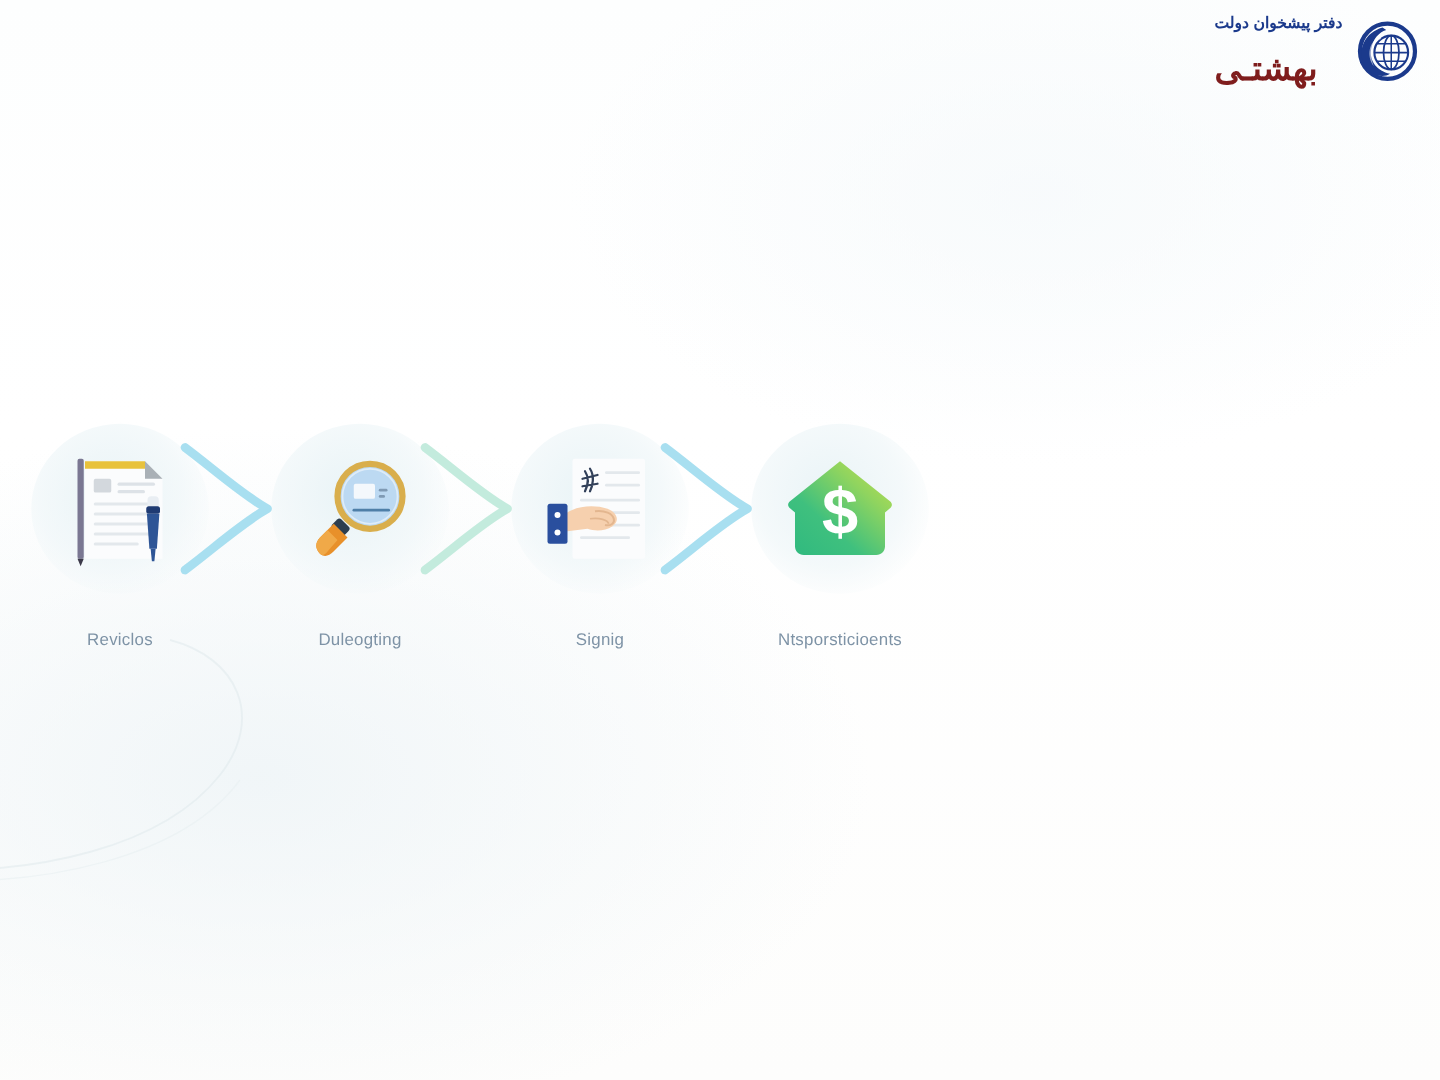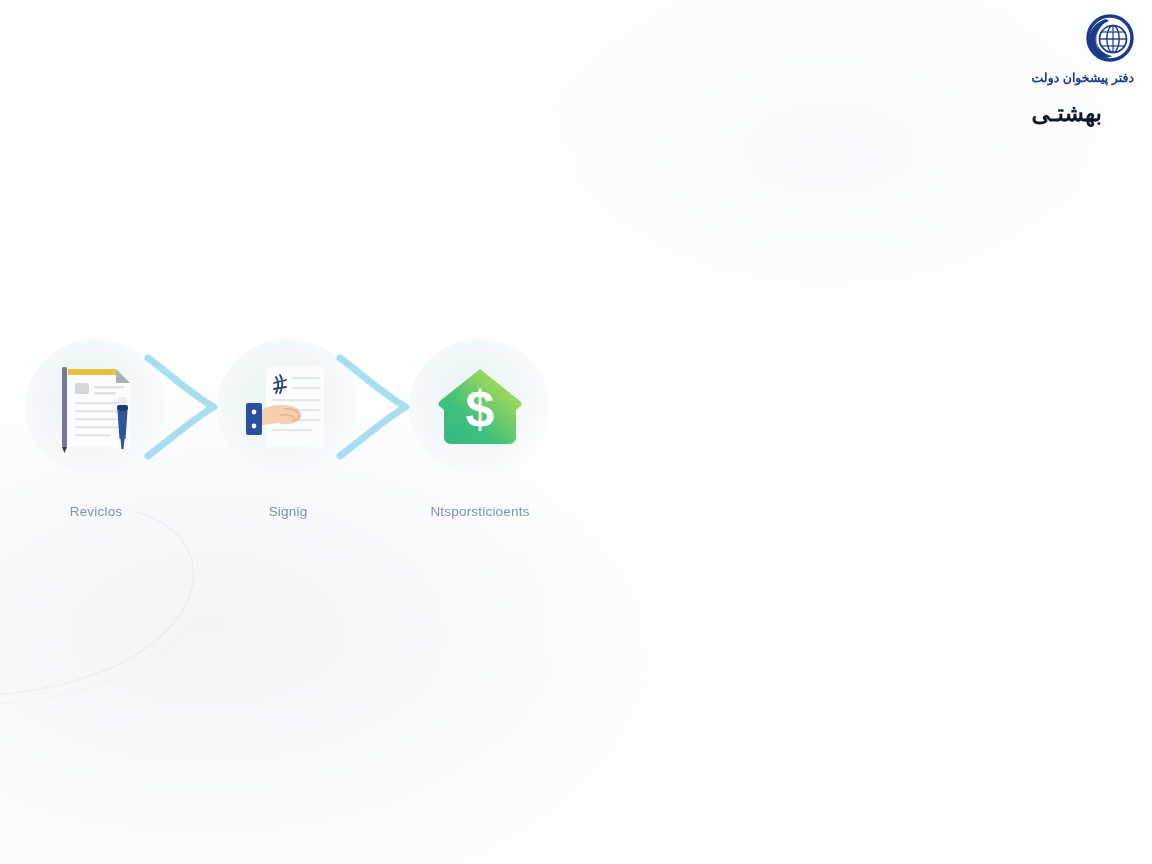--- a/index.html
+++ b/index.html
@@ -36,44 +36,44 @@
     pointer-events: none;
     opacity: 0.5;
   }
 
   
   #logo {
     position: absolute;
     top: 12px;
     right: 18px;
     display: flex;
+    align-items: center;
     gap: 8px;
     direction: rtl;
-    flex-direction: column;
   }
 
   #logo-text-block {
     display: flex;
     flex-direction: column;
     align-items: flex-end;
     line-height: 1.05;
   }
 
   .logo-line-top {
     font-size: 12.5px;
     font-weight: 700;
     color: #1b3a8c;
     letter-spacing: 0px;
     white-space: nowrap;
   }
 
   .logo-line-main {
-    font-size: 23px;
+    font-size: 27px;
     font-weight: 700;
-    color: #0f172a;
+    color: #7f1d1d;
     letter-spacing: 1px;
     white-space: nowrap;
     margin-top: 16px;
   }
 
   #logo-mark {
     width: 52px;
     height: 52px;
     flex: 0 0 52px;
   }
@@ -207,20 +207,44 @@
         <path d="M76.5 84 L 80.5 84 L 79.5 94 L 77.5 94 Z" fill="#2e5596"></path>
       </svg>
     </div>
     <div class="step-label">Reviclos</div>
     <svg class="chevron" viewBox="0 0 96 130">
       <path d="M6 16 C 30 34, 52 54, 72 65 C 52 76, 30 96, 6 114" fill="none" stroke="#9fdcee" stroke-width="7" stroke-linecap="round" stroke-linejoin="round" opacity="0.9"></path>
     </svg>
   </div>
 
 
+  <div class="step">
+    <div class="step-blob">
+      <svg class="step-art" viewBox="0 0 104 104">
+
+        <circle cx="60" cy="42" r="26" fill="#bcd9f2"></circle>
+        <circle cx="60" cy="42" r="26" fill="none" stroke="#d9ae4c" stroke-width="5"></circle>
+        <circle cx="60" cy="42" r="22" fill="none" stroke="#ffffff" stroke-width="1.4" opacity="0.5"></circle>
+
+        <rect x="47" y="32" width="17" height="12" rx="1.5" fill="#f4f8fc"></rect>
+        <rect x="67" y="36" width="7" height="2.2" rx="1.1" fill="#7f9ab4"></rect>
+        <rect x="67" y="41" width="5" height="2.2" rx="1.1" fill="#7f9ab4"></rect>
+        <rect x="46" y="52" width="30" height="2.2" rx="1.1" fill="#4e7fa8"></rect>
+
+        <rect x="30" y="62" width="13" height="10" rx="2.5" transform="rotate(45 36.5 67)" fill="#2c3e50"></rect>
+
+        <path d="M20 88 C 16 84, 16 79, 20 75 L 31 64 L 42 75 L 31 86 C 27 90, 23.5 91, 20 88 Z" fill="#e8902a"></path>
+        <path d="M20 88 C 16 84, 16 79, 20 75 L 26 69 L 34 77 L 27 85 C 24 89, 22 90, 20 88 Z" fill="#f0a948"></path>
+      </svg>
+    </div>
+    <div class="step-label">Duleogting</div>
+    <svg class="chevron" viewBox="0 0 96 130">
+      <path d="M6 16 C 30 34, 52 54, 72 65 C 52 76, 30 96, 6 114" fill="none" stroke="#bde9d9" stroke-width="7" stroke-linecap="round" stroke-linejoin="round" opacity="0.9"></path>
+    </svg>
+  </div>
 
   <div class="step">
     <div class="step-blob">
       <svg class="step-art" viewBox="0 0 104 104">
 
         <rect x="30" y="12" width="58" height="80" rx="2" fill="#fbfcfd"></rect>
 
         <path d="M40 22 C 44 28, 42 34, 40 38 M 44 20 C 48 26, 46 34, 44 38 M 38 28 L 50 25 M 38 34 L 50 32" fill="none" stroke="#33415a" stroke-width="1.8" stroke-linecap="round"></path>
 
         <rect x="56" y="22" width="28" height="2.2" rx="1.1" fill="#e3e8ec"></rect>

